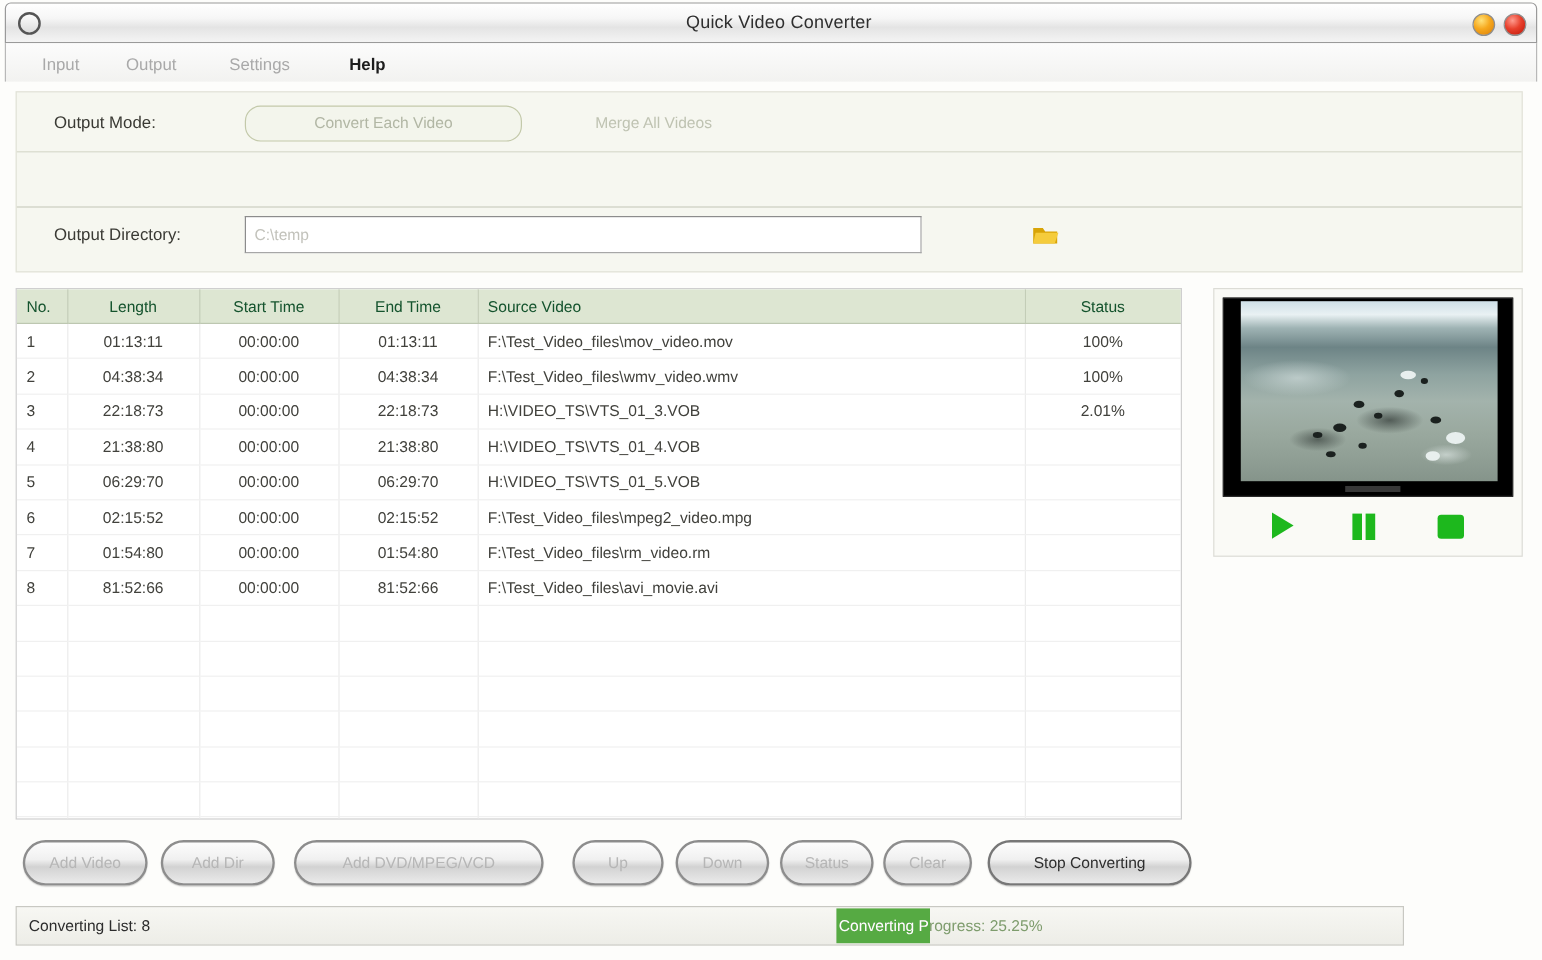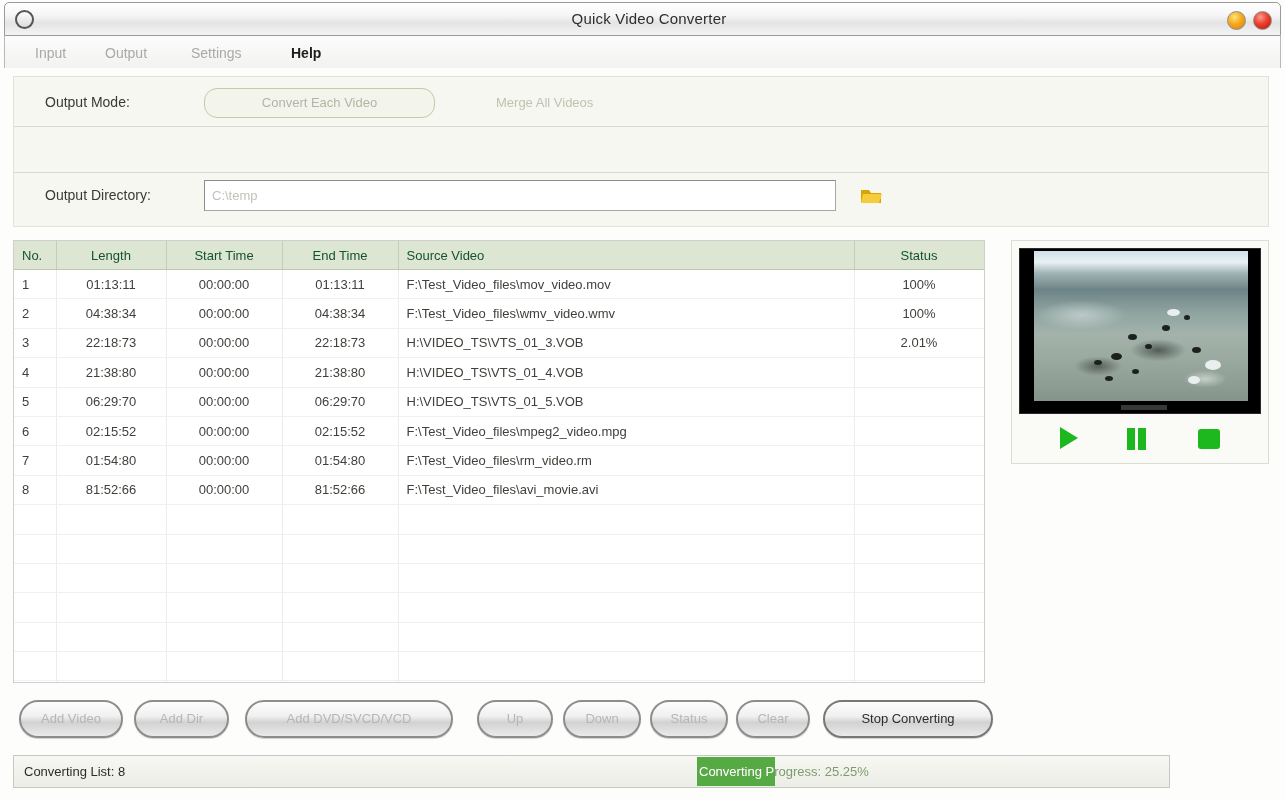--- a/index.html
+++ b/index.html
@@ -126,21 +126,21 @@
   .opt-choice {
     position: absolute;
     top: 15px;
     font-size: 13px;
     color: #bfc3b2;
     cursor: default;
   }
   .dir-input {
     position: absolute;
     left: 190px; top: 7px;
-    width: 632px; height: 31px;
+    width: 564px; height: 31px;
     border: 1px solid #a7a7a7;
     border-top-color: #8c8c8c;
     border-left-color: #8c8c8c;
     background: #ffffff;
     box-sizing: border-box;
     font-family: "Liberation Sans", sans-serif;
     font-size: 13px;
     color: #c2c2bb;
     padding: 0 7px;
     outline: none;
@@ -597,21 +597,21 @@
       <div class="ctrl ctrl-stop">
           <div class="stop-sq"></div>
         </div>
     </div>
   </div>
 
 
   <div id="button-row">
       <div class="btn" style="left: 19px; width: 104px;">Add Video</div>
       <div class="btn" style="left: 134px; width: 95px;">Add Dir</div>
-      <div class="btn" style="left: 245px; width: 208px;">Add DVD/SVCD/VCD</div>
+      <div class="btn" style="left: 245px; width: 208px;">Add DVD/MPEG/VCD</div>
       <div class="btn" style="left: 477px; width: 76px;">Up</div>
       <div class="btn" style="left: 563px; width: 78px;">Down</div>
       <div class="btn" style="left: 650px; width: 78px;">Status</div>
       <div class="btn" style="left: 736px; width: 74px;">Clear</div>
       <div class="btn enabled" style="left: 823px; width: 170px;">Stop Converting</div>
     </div>
 
   <div class="statusbar">
     <div class="status-left">Converting List: 8</div>
     <div class="progress-zone">

